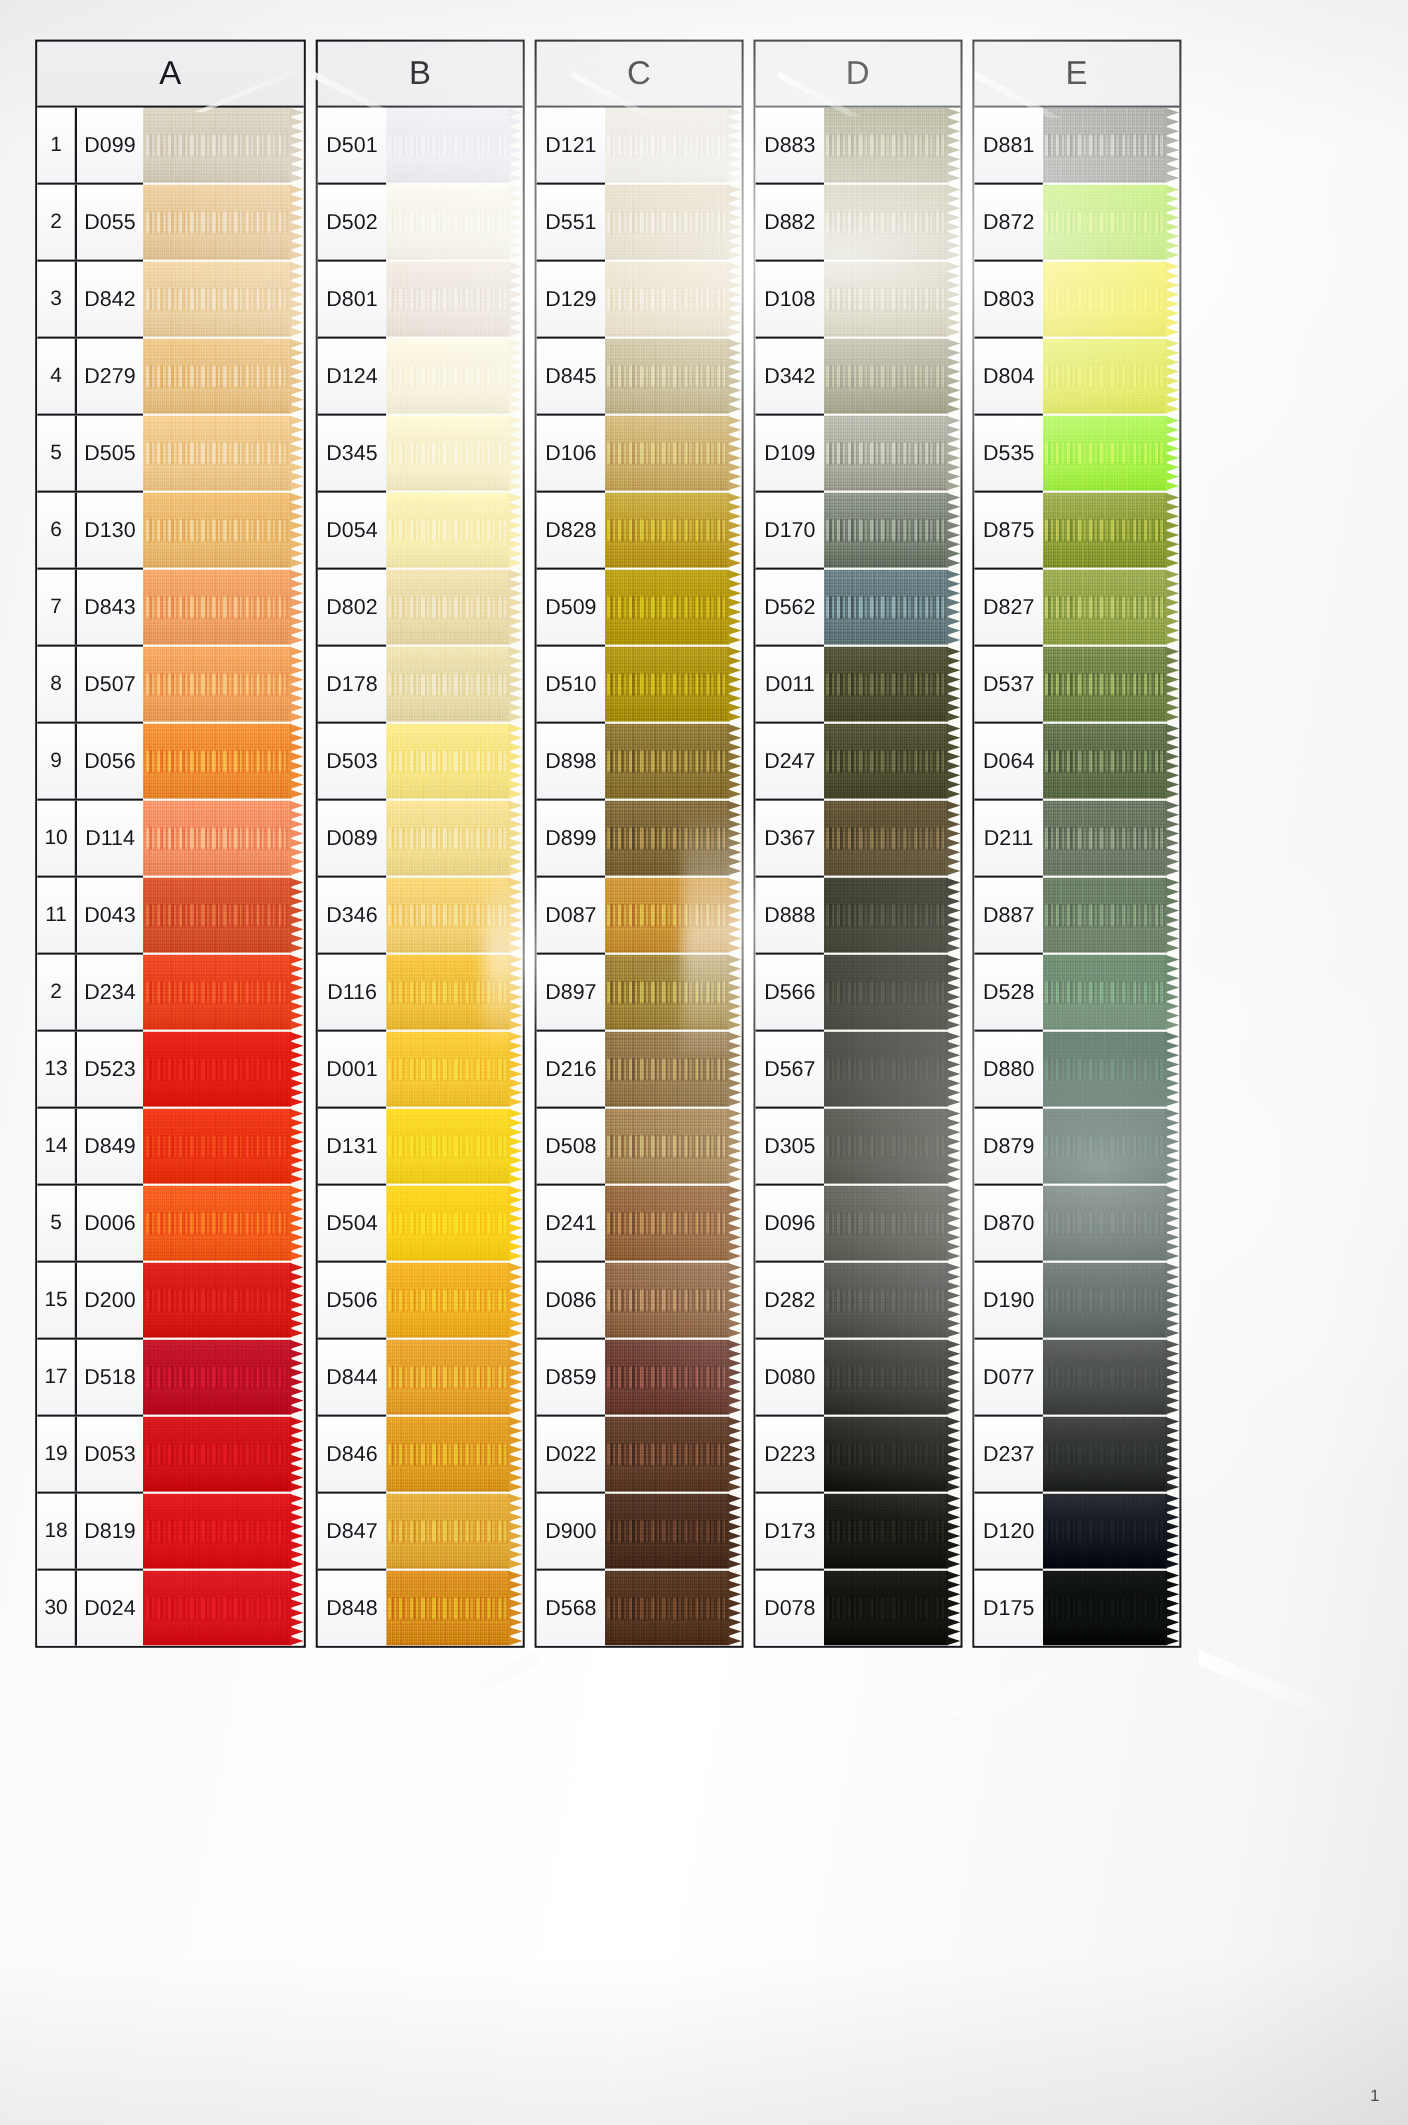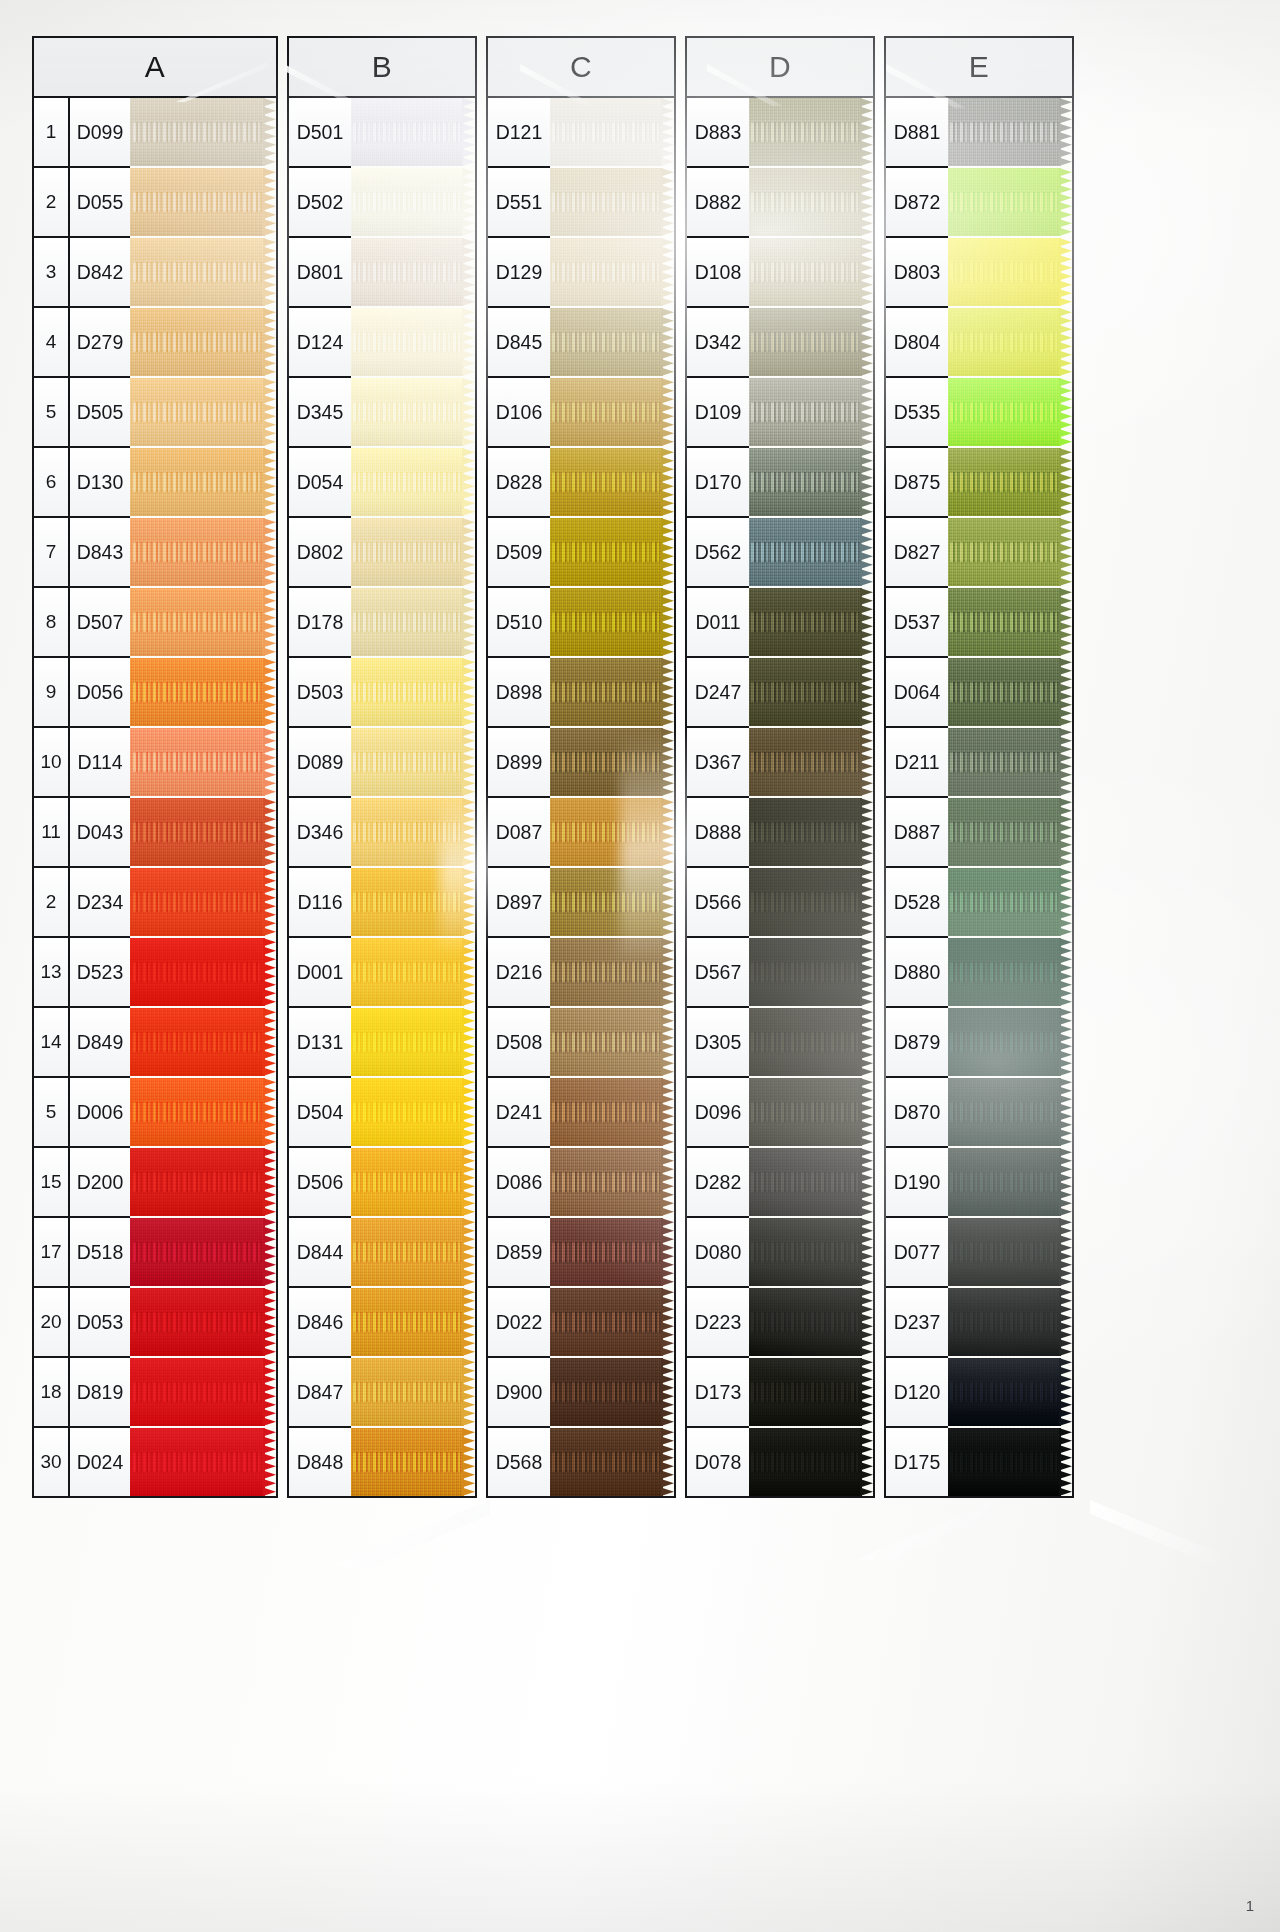--- a/index.html
+++ b/index.html
@@ -232,21 +232,21 @@
             </div>
             <div class="lrow">
               <div class="lnum">15</div>
               <div class="lcode">D200</div>
             </div>
             <div class="lrow">
               <div class="lnum">17</div>
               <div class="lcode">D518</div>
             </div>
             <div class="lrow">
-              <div class="lnum">20</div>
+              <div class="lnum">19</div>
               <div class="lcode">D053</div>
             </div>
             <div class="lrow">
               <div class="lnum">18</div>
               <div class="lcode">D819</div>
             </div>
             <div class="lrow">
               <div class="lnum">30</div>
               <div class="lcode">D024</div>
             </div>

